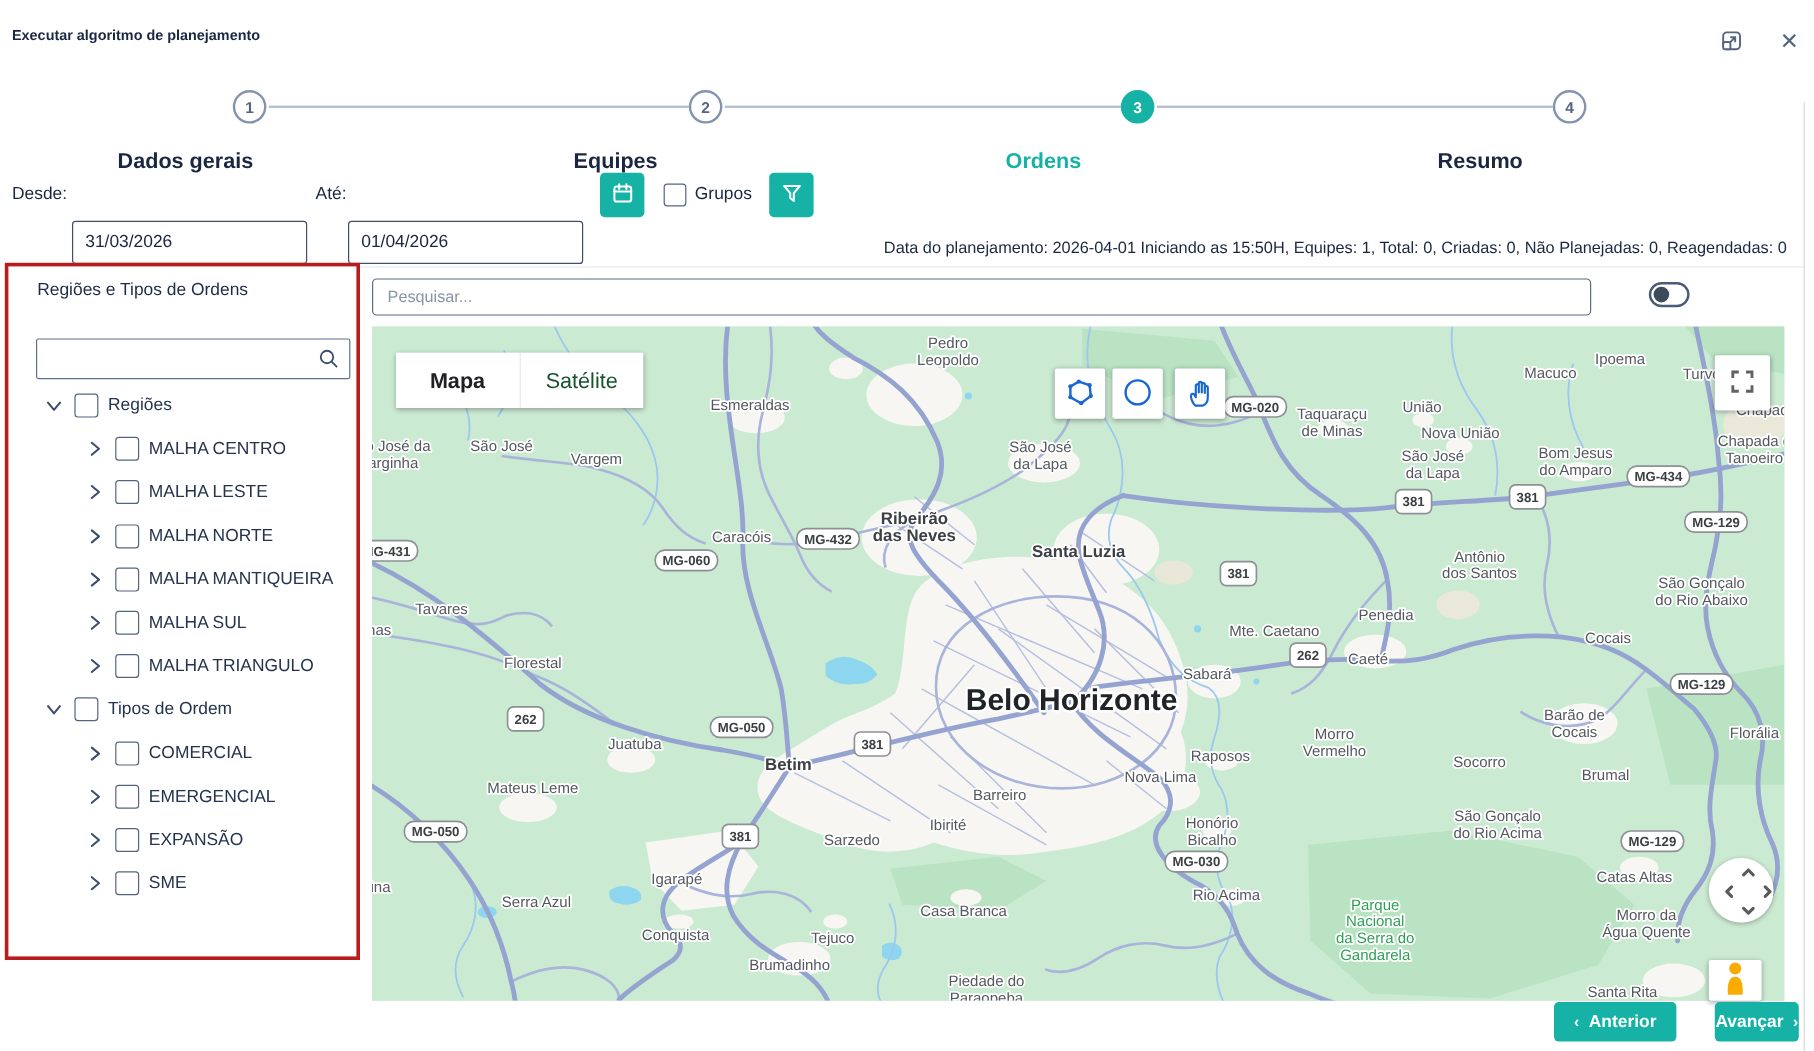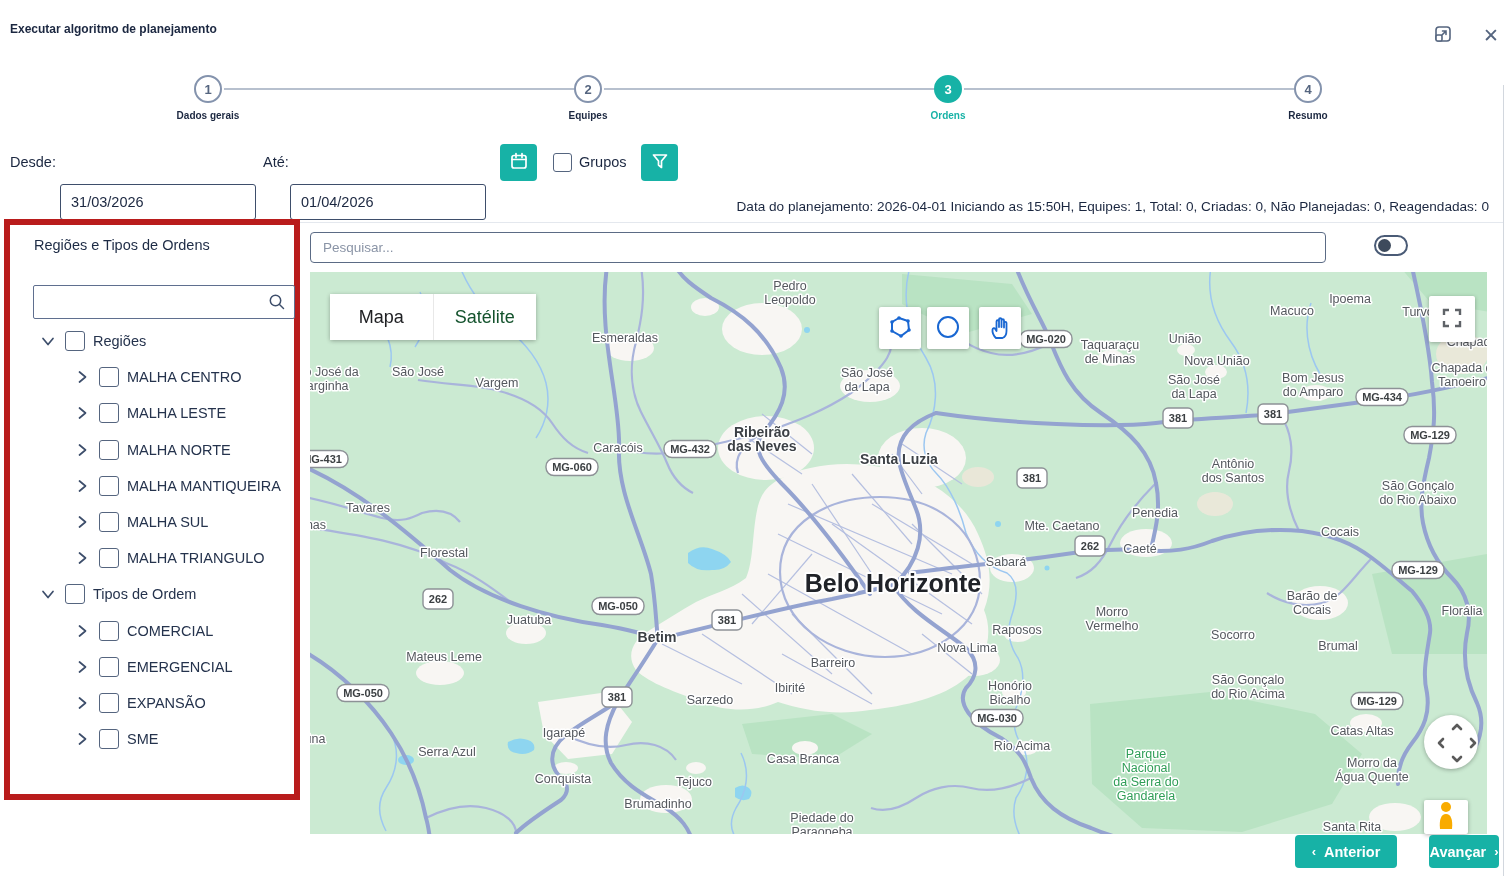--- a/index.html
+++ b/index.html
@@ -9,34 +9,34 @@
   
   .title{left:10px;top:22px;font-size:12px;font-weight:bold;color:#1b2740;}
   .win-btn{width:26px;height:26px;display:flex;align-items:center;justify-content:center;
            cursor:pointer;color:#55657f;background:none;border:none;}
   
   .step-line{height:2px;background:#b7c0ce;top:88px;}
   .step-circle{width:28px;height:28px;border-radius:50%;background:#fff;border:2px solid #8493ad;
                box-sizing:border-box;display:flex;align-items:center;justify-content:center;
                font-size:13px;font-weight:bold;color:#55657f;top:75px;}
   .step-circle.active{background:#17b2a6;border-color:#17b2a6;color:#fff;}
-  .step-label{top:110px;width:220px;text-align:center;font-size:10px;font-weight:bold;color:#1b2740;}
+  .step-label{top:124px;width:220px;text-align:left;font-size:18px;font-weight:bold;color:#1b2740;}
   .step-label.active{color:#17b2a6;}
   
   .tb-label{top:154px;font-size:14.5px;color:#1b2740;}
   .date-input{top:144px;height:36px;width:196px;box-sizing:border-box;border:1.6px solid #3e4e6b;
               border-radius:3px;font:14.5px "Liberation Sans",sans-serif;color:#1b2740;padding:0 10px;outline:none;margin-top:40px;}
   .teal-btn{top:144px;width:37px;height:37px;background:#17b2a6;border:none;border-radius:4px;
             display:flex;align-items:center;justify-content:center;cursor:pointer;}
   .cbx{appearance:none;-webkit-appearance:none;width:19px;height:19px;border:1.6px solid #55657f;
        border-radius:3px;background:#fff;margin:0;cursor:pointer;}
   .status{top:199px;right:23px;font-size:13.6px;color:#1b2740;}
   .divider{top:222px;left:300px;right:8px;height:1px;background:#e4e8ee;}
   
-  .sidebar{left:4px;top:219px;width:296px;height:581px;border:6px solid #b91c1c;background:#fff;box-sizing:border-box;}
+  .sidebar{left:4px;top:219px;width:296px;height:581px;border:3px solid #b91c1c;background:#fff;box-sizing:border-box;}
   .sb-title{left:24px;top:12px;font-size:14.5px;color:#1d2b45;}
   .sb-search{left:23px;top:60px;width:262px;height:34px;box-sizing:border-box;border:1.3px solid #5f6f8f;
              border-radius:2px;background:#fff;}
   .sb-search input{position:absolute;left:6px;top:2px;width:220px;height:26px;border:none;outline:none;
              font:14px "Liberation Sans",sans-serif;color:#1d2b45;background:transparent;}
   .sb-search .mag{position:absolute;right:8px;top:7px;}
   .tree{position:absolute;left:0;top:98px;width:100%;}
   .tree-row{display:flex;align-items:center;height:36.2px;cursor:pointer;}
   .tree-row.lvl0{padding-left:30px;}
   .tree-row.lvl1{padding-left:48px;margin-left:16px;}
@@ -59,21 +59,21 @@
   .ml.big{font-size:25px;font-weight:bold;fill:#202328;stroke-width:4px;}
   .ml.park{fill:#2f9e57;}
   .badge-r{fill:#fff;stroke:#8d9196;stroke-width:1.4;}
   .badge-t{font-family:"Liberation Sans",sans-serif;font-size:11px;font-weight:bold;fill:#3c4043;
            text-anchor:middle;}
   
   .mt-box{left:330px;top:294px;width:206px;height:46px;background:#fff;border-radius:2px;
           box-shadow:0 1px 4px rgba(0,0,0,.3);display:flex;}
   .mt-btn{flex:1;display:flex;align-items:center;justify-content:center;font-size:18px;cursor:pointer;background:#fff;border:none;
           font-family:"Liberation Sans",sans-serif;}
-  .mt-btn.sel{font-weight:normal;color:#202124;}
+  .mt-btn.sel{font-weight:bold;color:#202124;}
   .mt-btn.unsel{color:#14532d;border-left:1px solid #e8e8e8;}
   .tool-btn{top:307px;width:42px;height:42px;background:#fff;border:none;border-radius:2px;
             box-shadow:0 1px 4px rgba(0,0,0,.3);display:flex;align-items:center;justify-content:center;cursor:pointer;}
   .fs-btn{left:1429px;top:296px;width:46px;height:46px;background:#fff;border:none;border-radius:2px;
           box-shadow:0 1px 4px rgba(0,0,0,.3);display:flex;align-items:center;justify-content:center;cursor:pointer;}
   .pan-btn{left:1424px;top:715px;width:54px;height:54px;border-radius:50%;background:#fff;border:none;
            box-shadow:0 1px 4px rgba(0,0,0,.3);cursor:pointer;}
   .pegman{left:1424px;top:800px;width:44px;height:34px;background:#fff;border:none;border-radius:2px;
           box-shadow:0 1px 4px rgba(0,0,0,.3);display:flex;align-items:flex-end;justify-content:center;cursor:pointer;}
   

